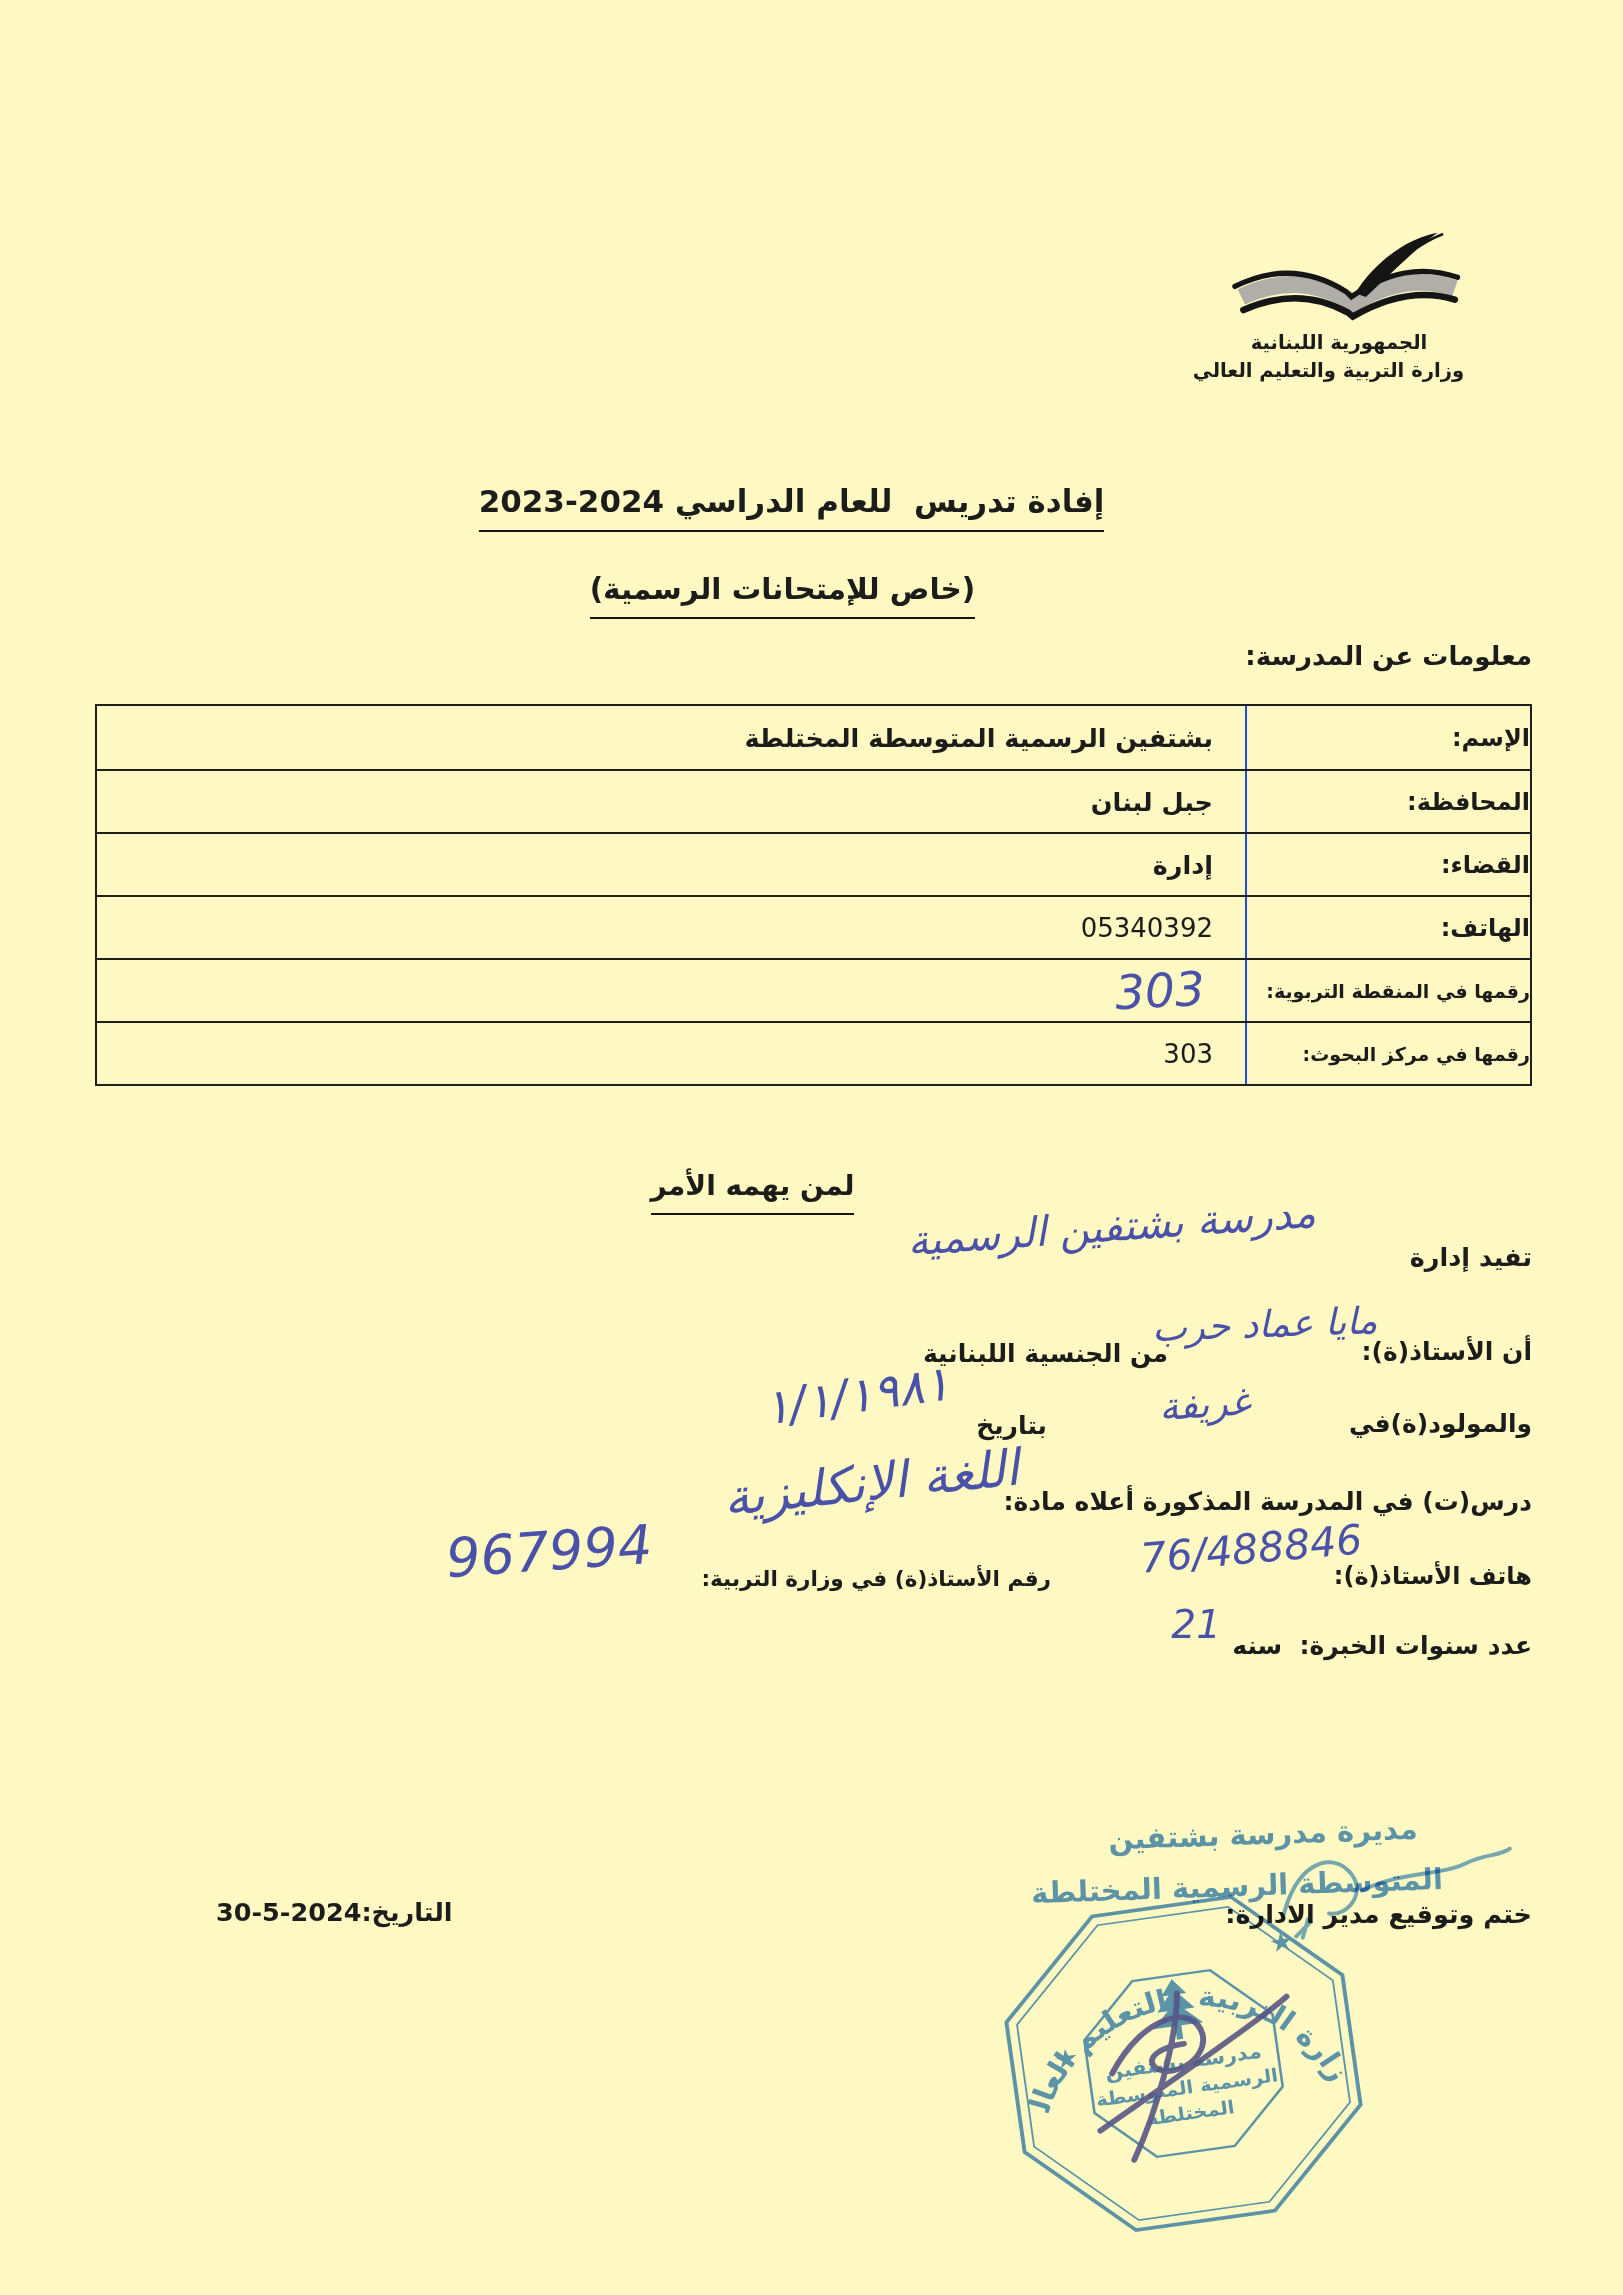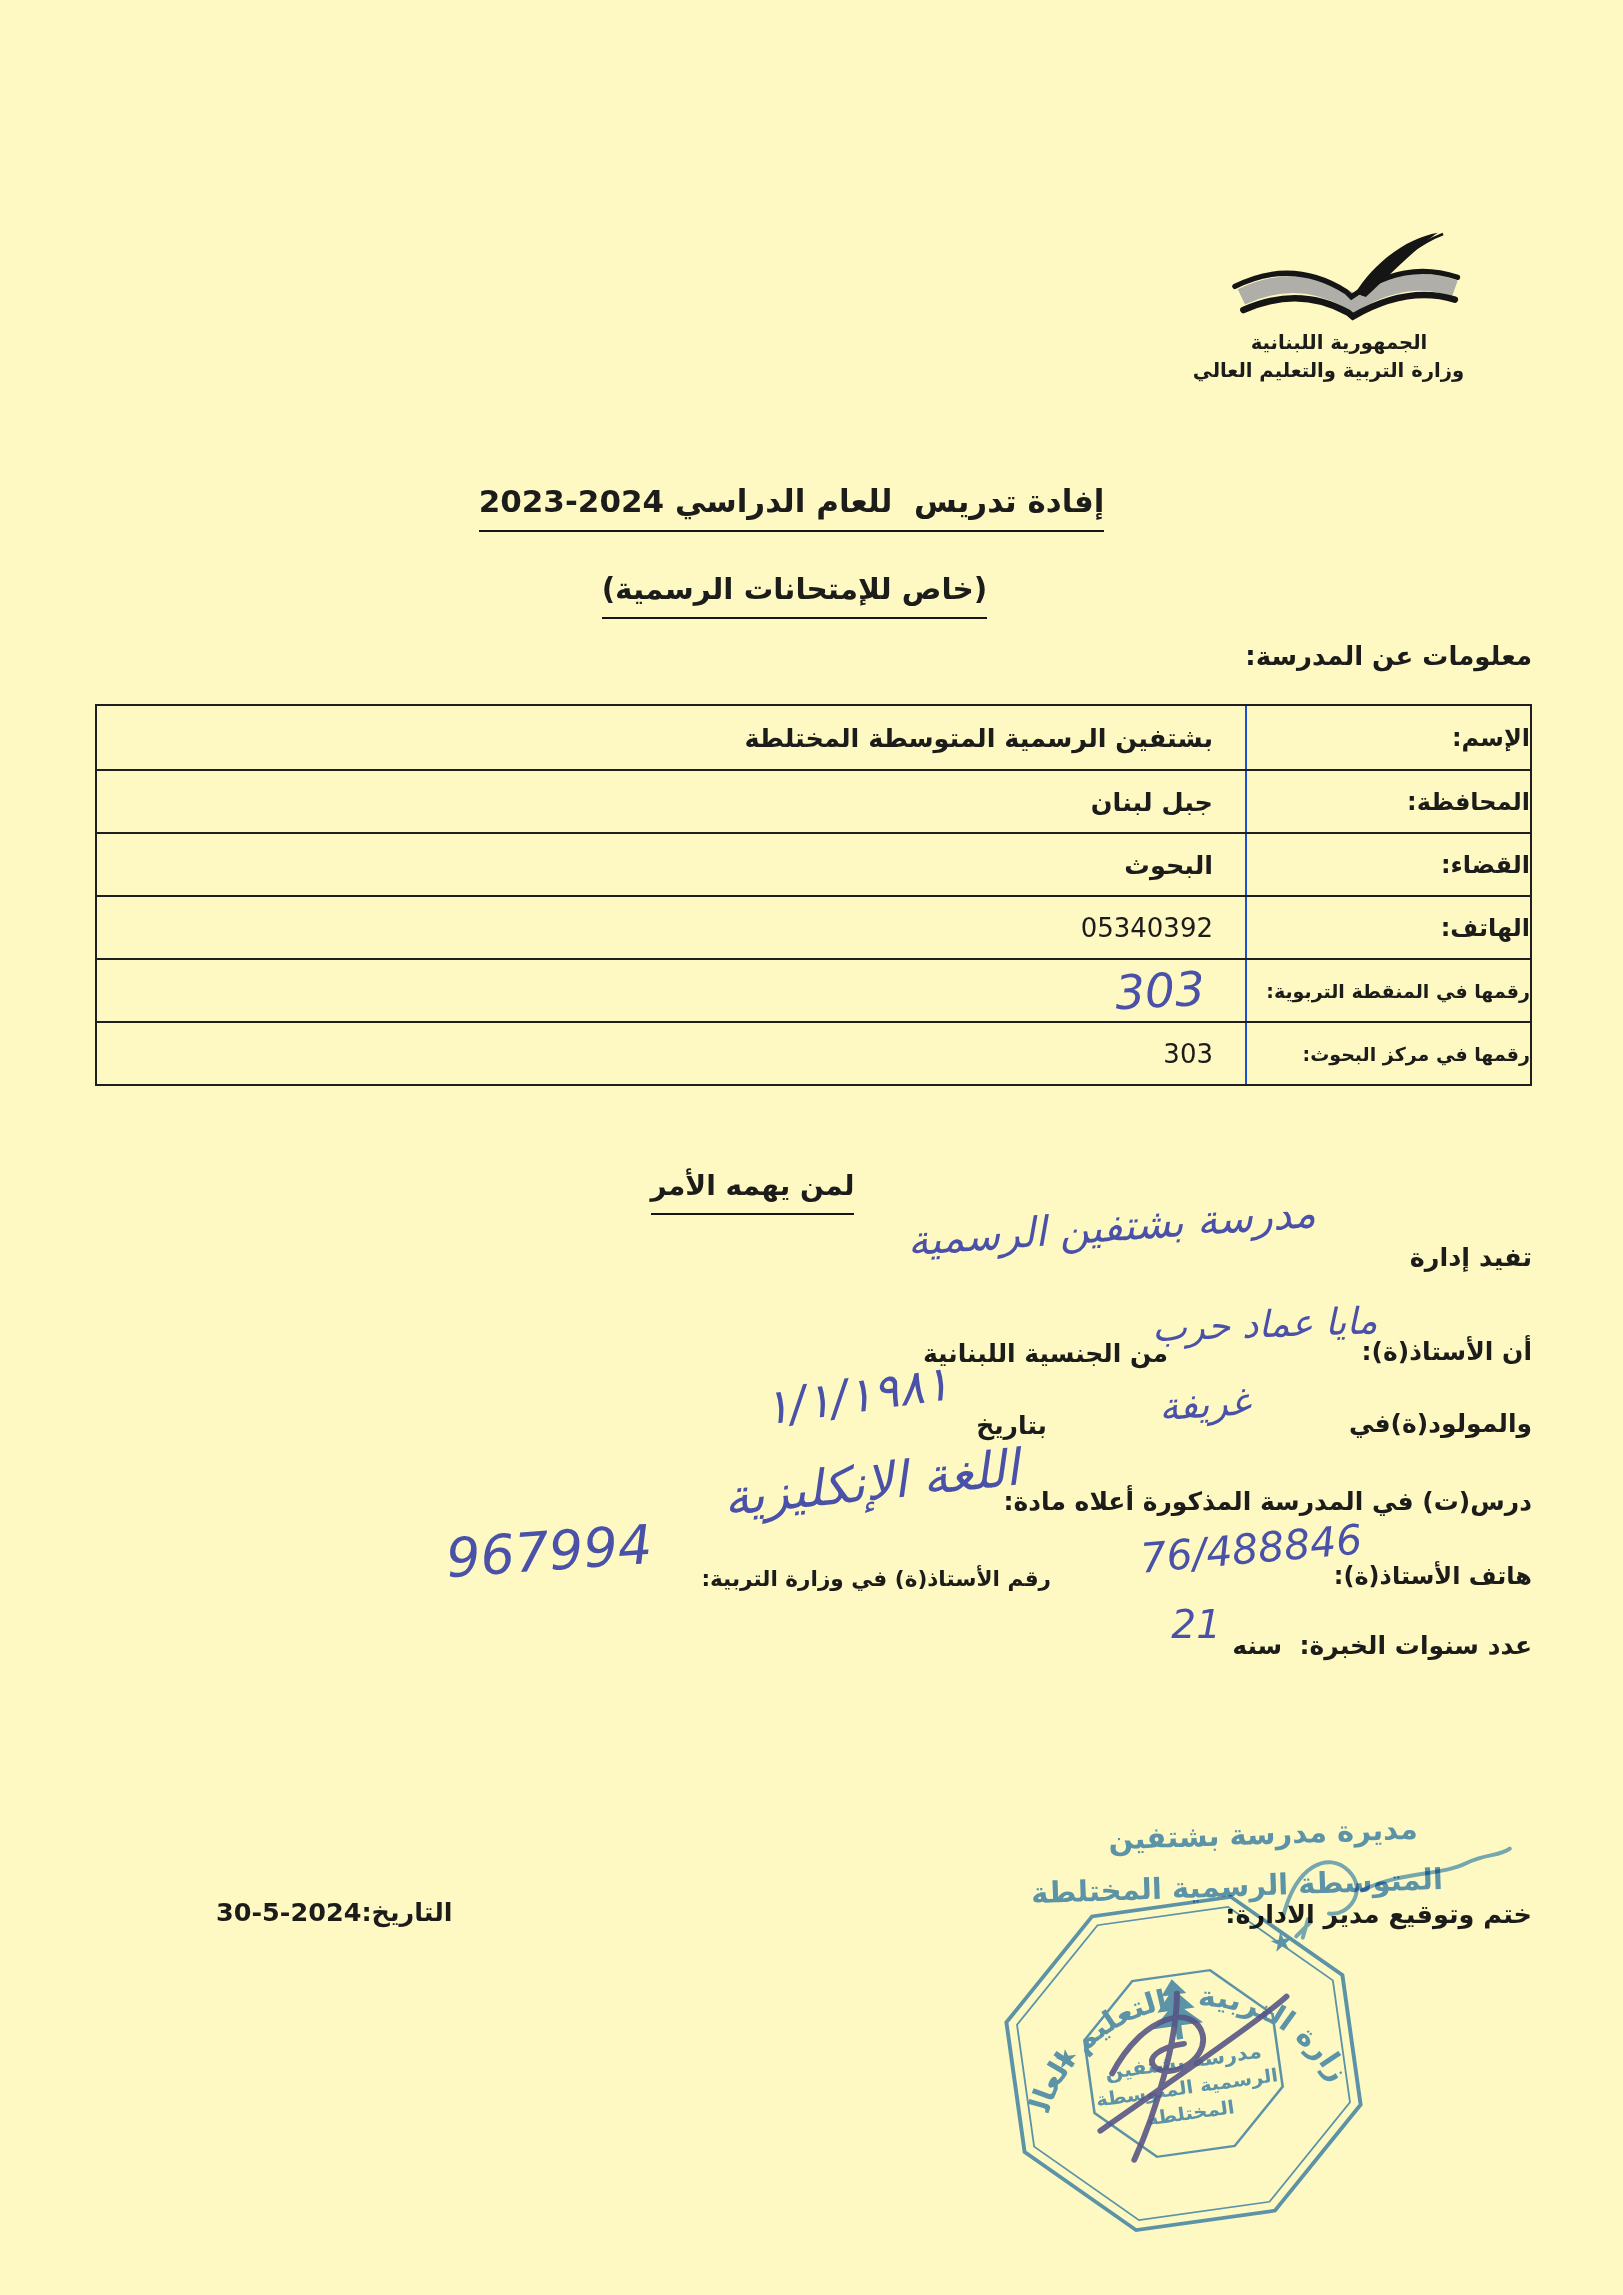--- a/index.html
+++ b/index.html
@@ -45,38 +45,38 @@
       <path d="M196,102 C225,55 275,18 322,10 C295,28 255,68 212,108 Z" fill="#151515"></path>
       <path d="M205,105 C250,60 295,25 330,12" fill="none" stroke="#151515" stroke-width="4"></path>
     </svg>
   </div>
   <div class="abs ar b ctr" style="left:1208px;top:331px;width:262px;font-size:19.6px">الجمهورية اللبنانية</div>
   <div class="abs ar b ctr" style="left:1188px;top:359px;width:281px;font-size:19.6px">وزارة التربية والتعليم العالي</div>
 
   <div class="abs ar ctr" style="left:137px;top:483px;width:1309px;font-size:31px">
     <span class="ul b pre">إفادة تدريس  للعام الدراسي 2024-2023</span>
   </div>
-  <div class="abs ar ctr" style="left:140px;top:572px;width:1309px;font-size:29.5px">
+  <div class="abs ar ctr" style="left:128px;top:572px;width:1309px;font-size:29.5px">
     <span class="ul b">(خاص للإمتحانات الرسمية)</span>
   </div>
 
   <div class="abs ar b" style="right:92px;top:641px;font-size:26px">معلومات عن المدرسة:</div>
 
   <div class="abs stable" style="left:95px;top:704px;width:1437px">
     <div class="trow">
       <div class="tlabel lab-lg">الإسم:</div>
       <div class="tvalue val-ar">بشتفين الرسمية المتوسطة المختلطة</div>
     </div>
     <div class="trow">
       <div class="tlabel lab-lg">المحافظة:</div>
       <div class="tvalue val-ar">جبل لبنان</div>
     </div>
     <div class="trow">
       <div class="tlabel lab-lg">القضاء:</div>
-      <div class="tvalue val-ar">البحوث</div>
+      <div class="tvalue val-ar">إدارة</div>
     </div>
     <div class="trow">
       <div class="tlabel lab-lg">الهاتف:</div>
       <div class="tvalue val-num">05340392</div>
     </div>
     <div class="trow">
       <div class="tlabel lab-sm">رقمها في المنقطة التربوية:</div>
       <div class="tvalue">
         <span class="hw" style="font-size:47px;transform:rotate(-3deg);margin-right:7.9px">303</span>
       </div>

